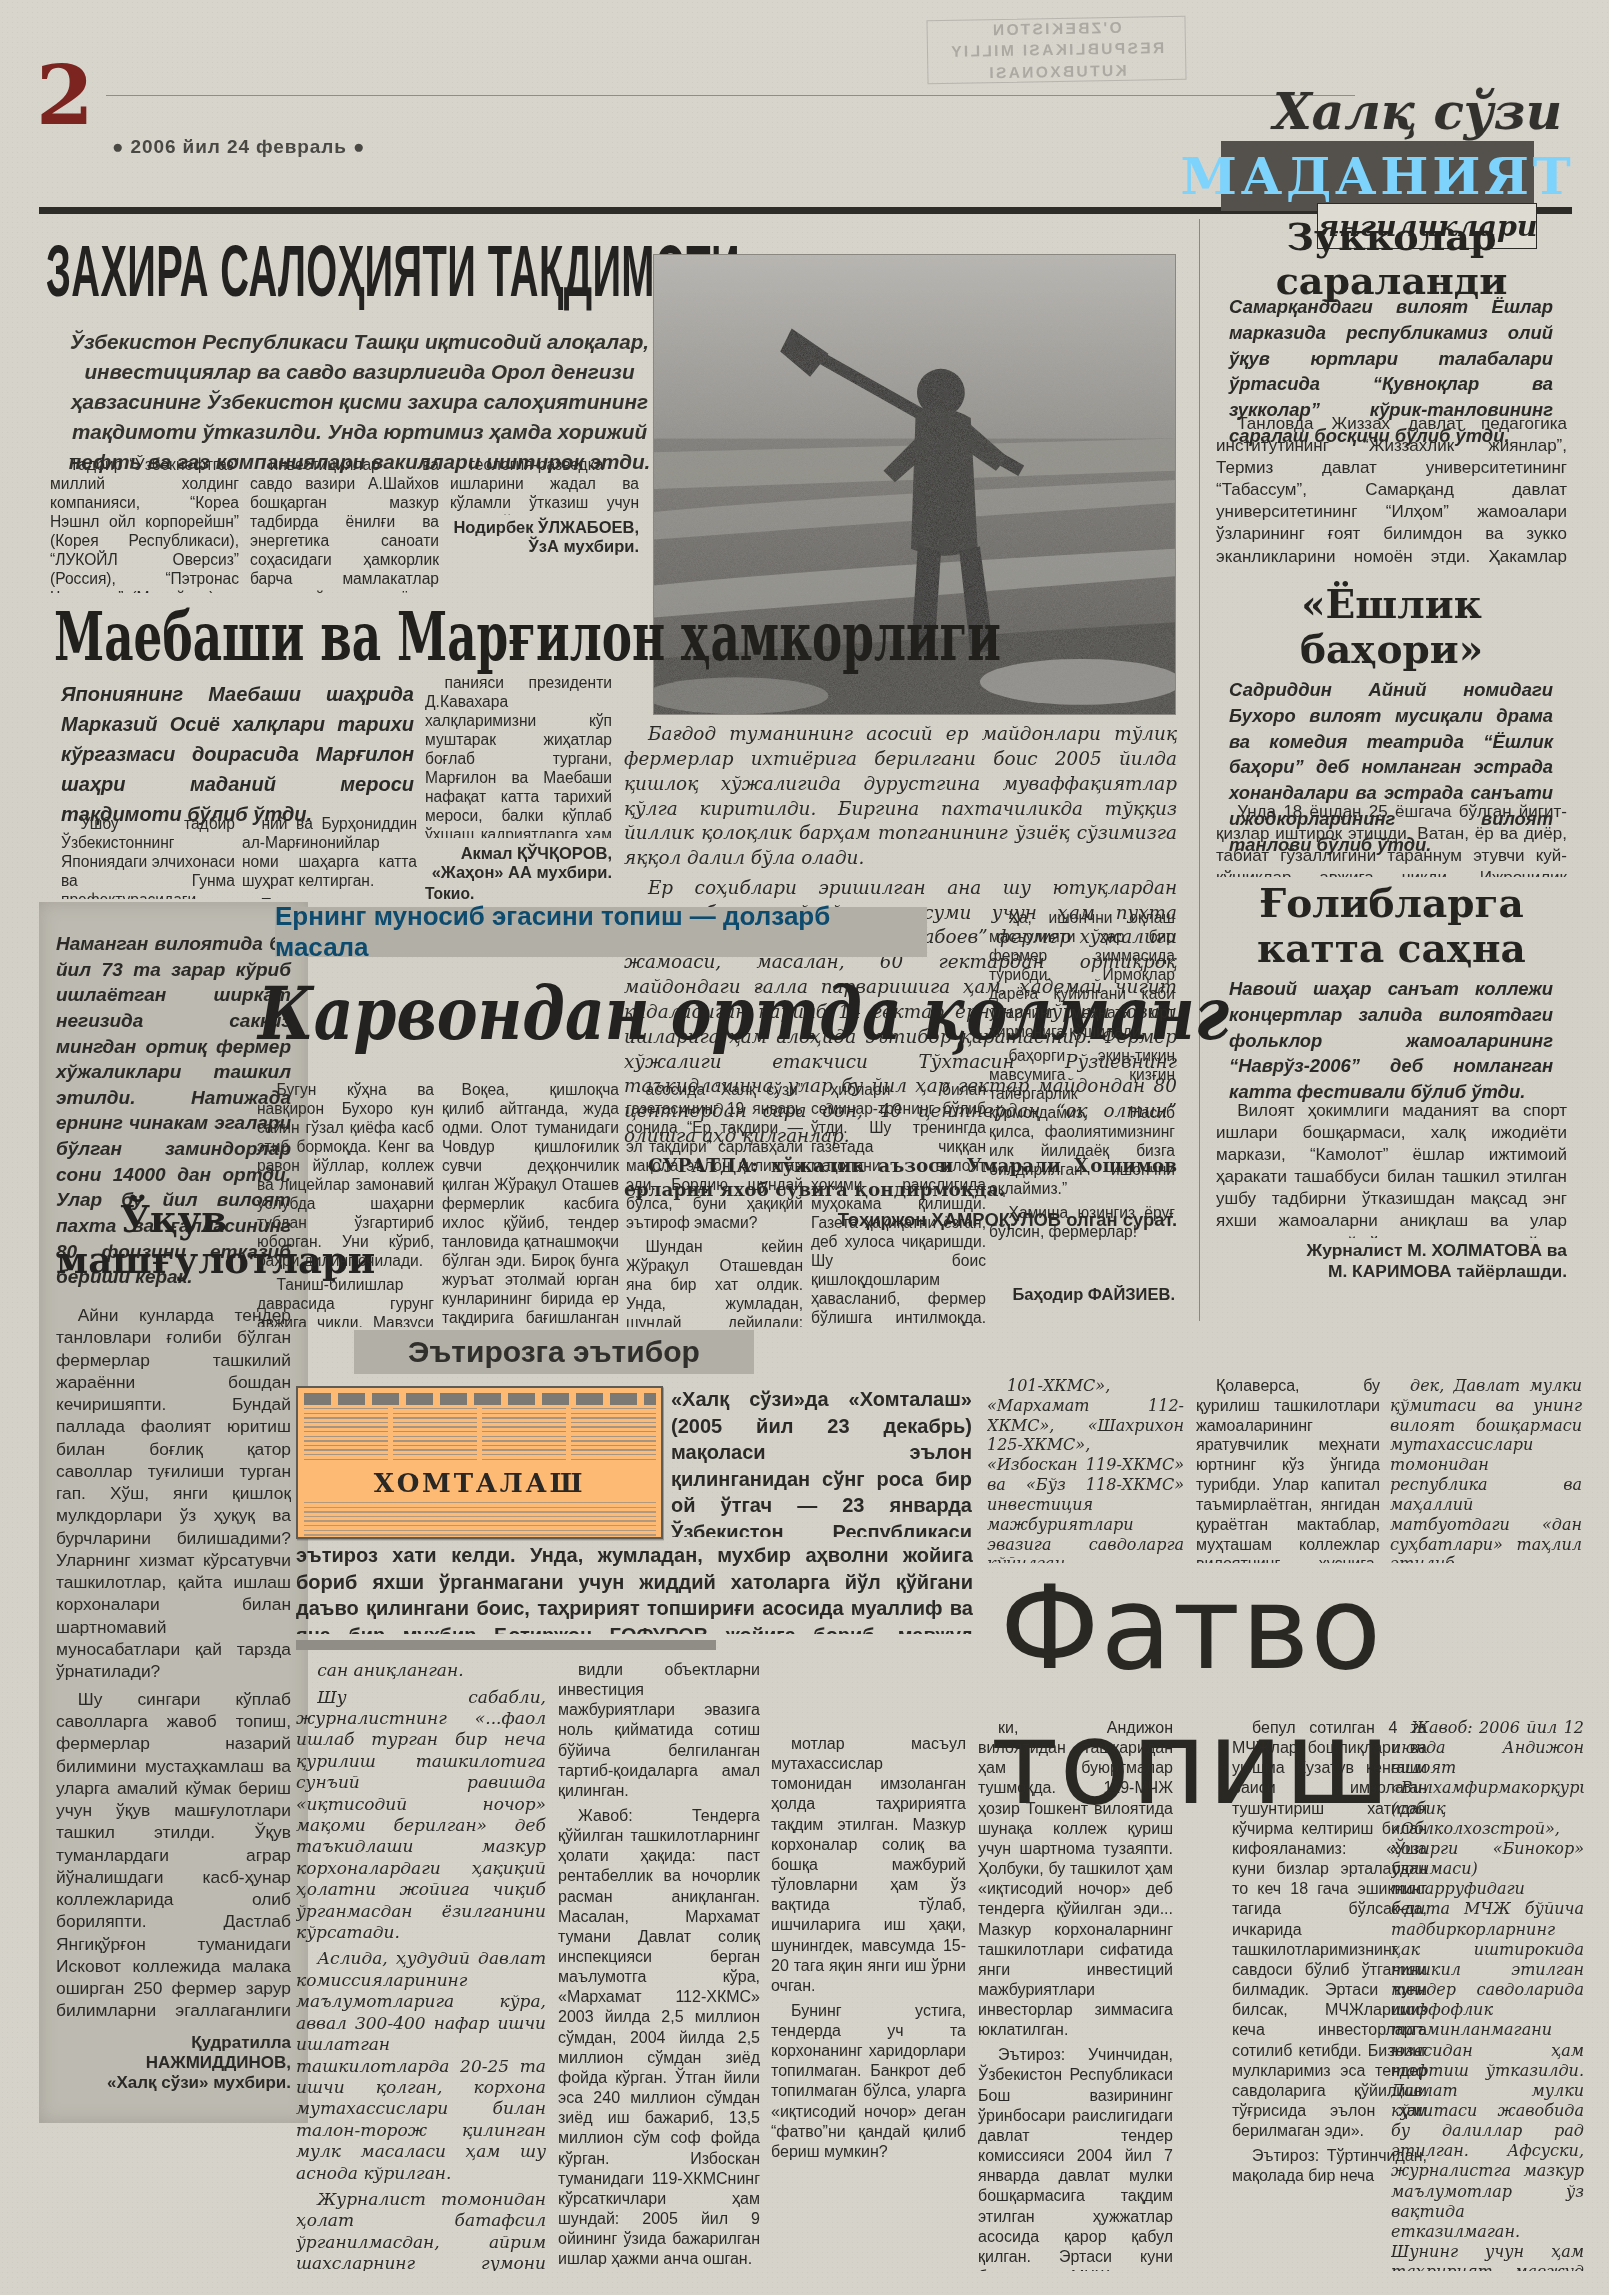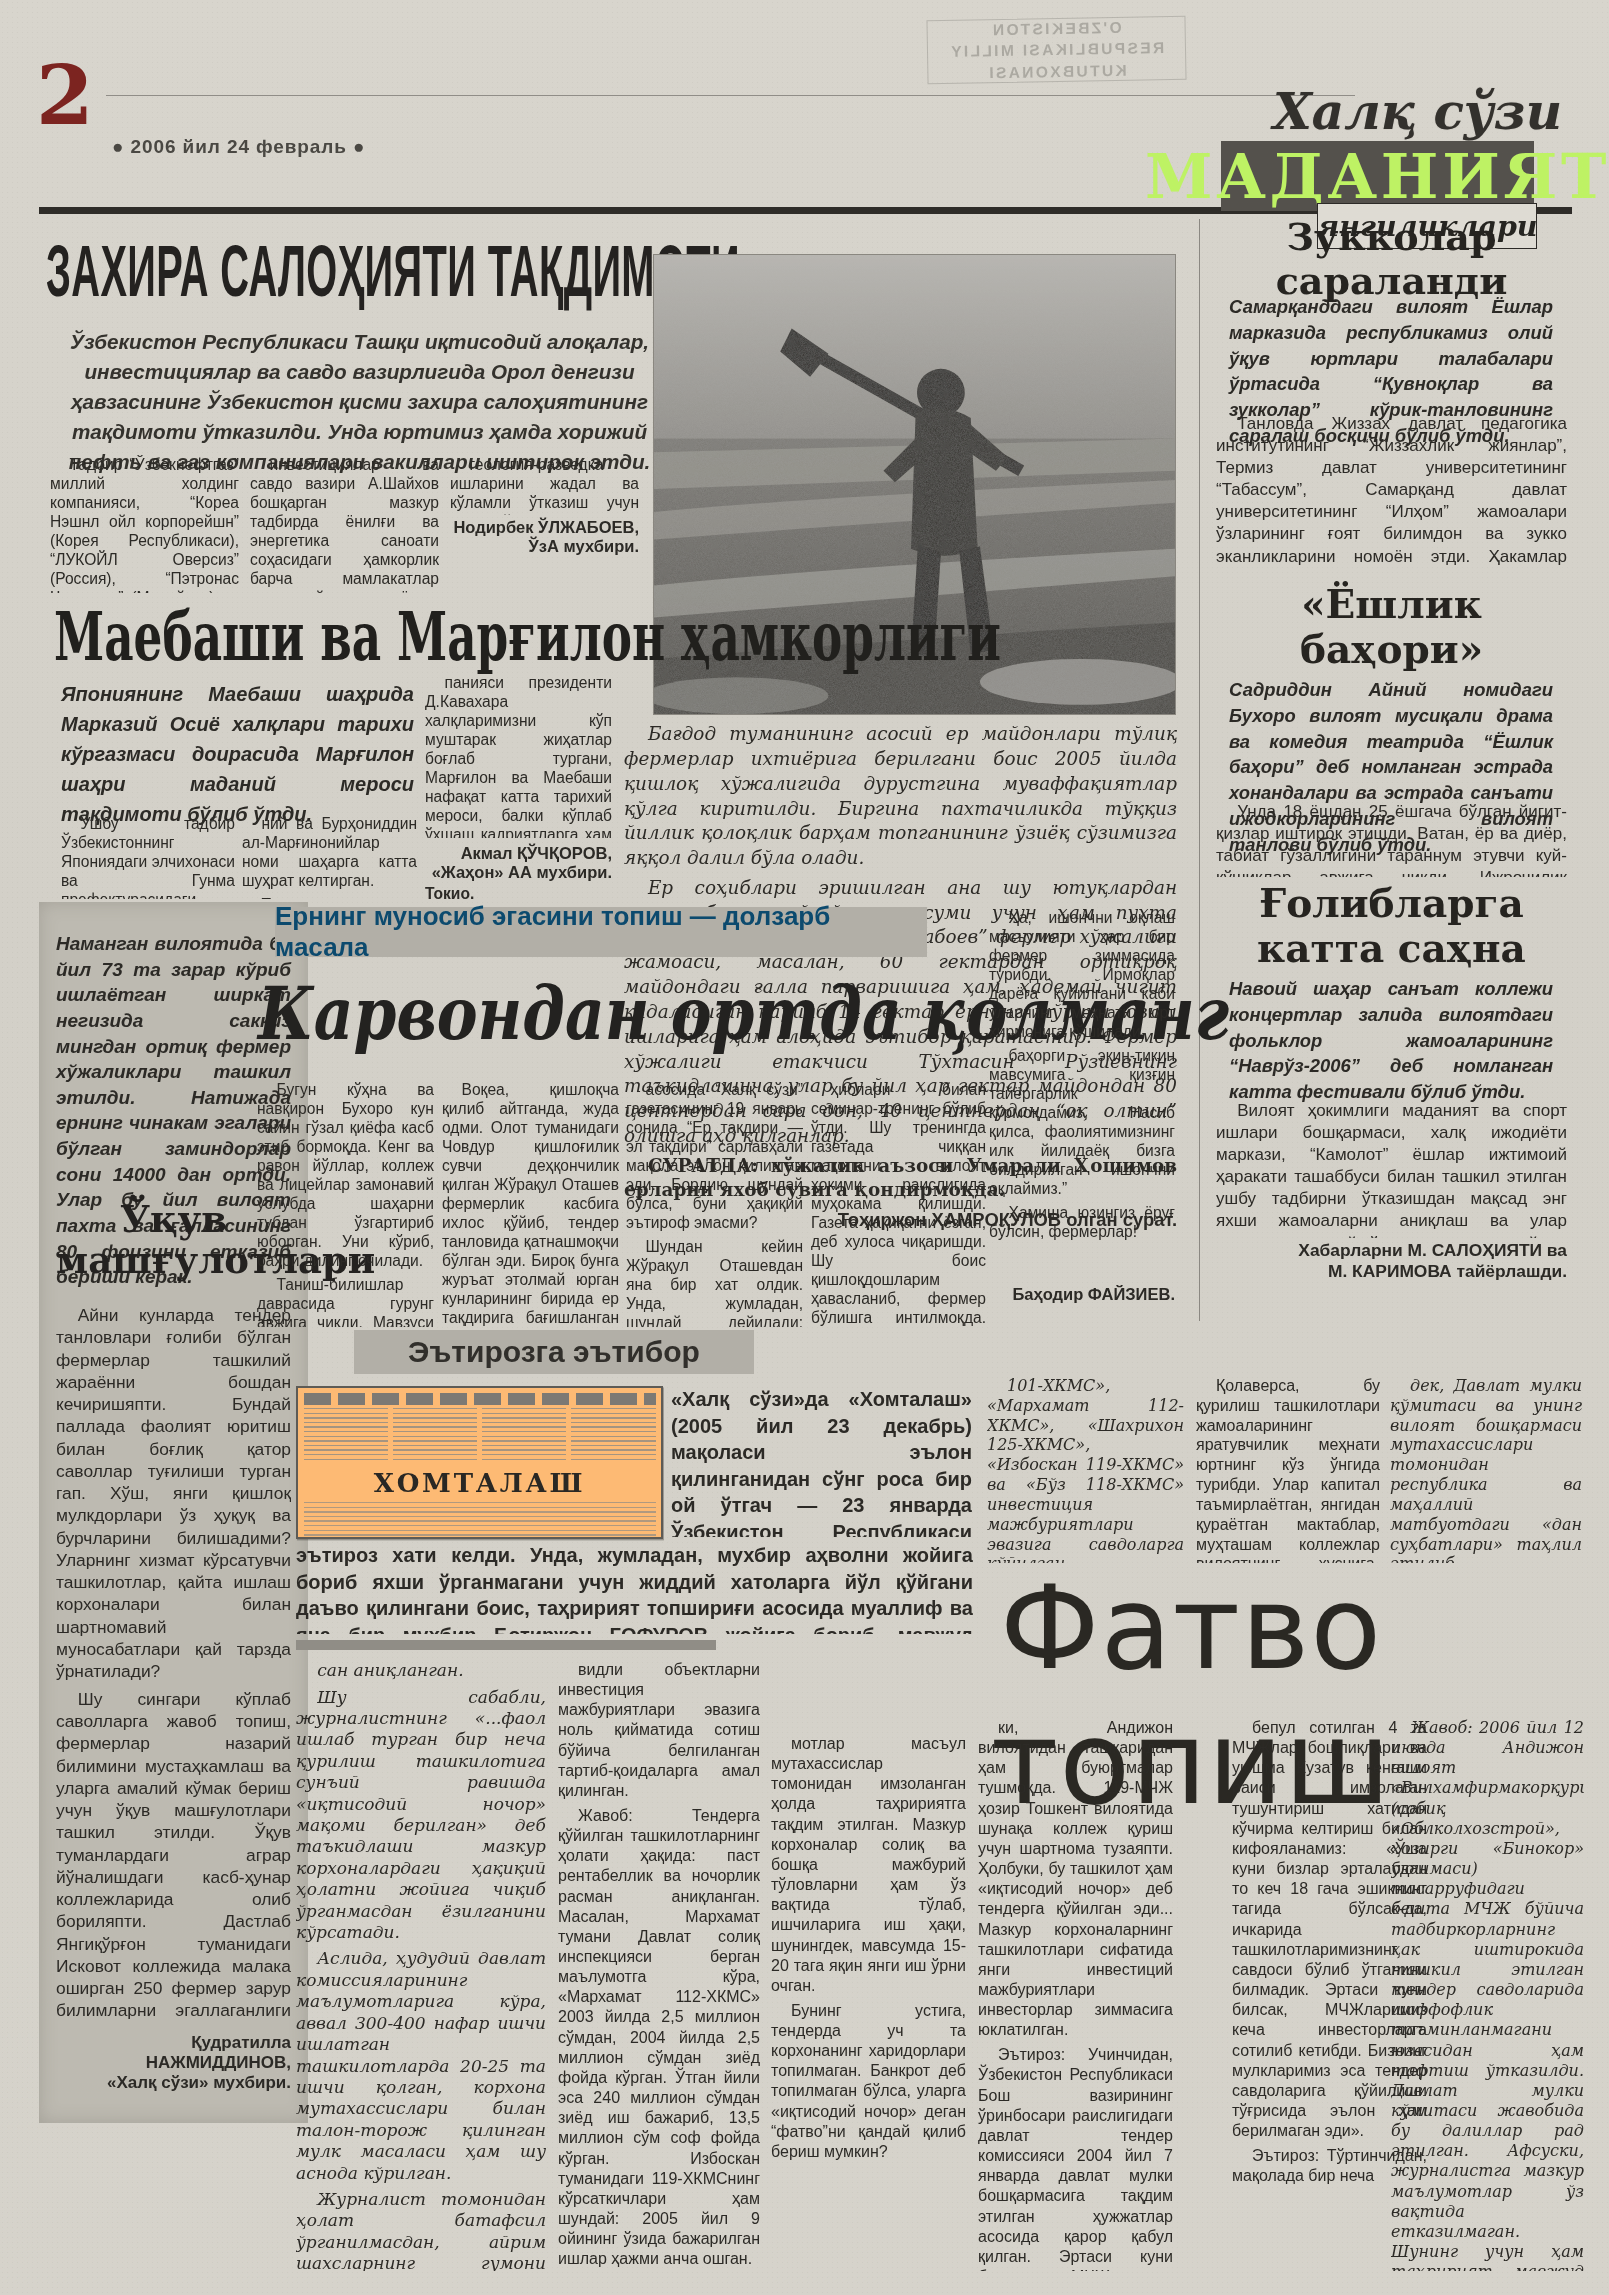--- a/index.html
+++ b/index.html
@@ -47,22 +47,22 @@
   #mae-head{left:54px;top:596px;font-family:"DejaVu Serif",serif;font-weight:bold;
             font-size:54px;transform:scale(.84,1.25);transform-origin:0 0;white-space:nowrap;color:#21201d;}
   #mae-lead{left:61px;top:679px;width:353px;font-size:20px;line-height:1.5;
             font-weight:bold;font-style:italic;text-align:justify;}
   
   #photo{left:654px;top:255px;width:521px;height:459px;outline:0.9px solid #8a8780;}
   #caption{left:624px;top:722px;width:553px;font-size:18.4px;line-height:1.35;}
   #caption p{margin:0 0 .25em;text-indent:1.3em;}
   
   #vrule-right{left:1199px;top:219px;width:1.4px;height:1102px;background:#8b8882;}
-  #mad-box{left:1221px;top:141px;width:313px;height:70px;background:#54514c;color:#bef264;
-           font-family:"DejaVu Serif",serif;font-weight:bold;font-size:61px;letter-spacing:3.7px;
+  #mad-box{left:1221px;top:141px;width:313px;height:70px;background:#54514c;color:#7dd3fc;
+           font-family:"DejaVu Serif",serif;font-weight:bold;font-size:51px;letter-spacing:3.7px;
            display:flex;align-items:center;justify-content:center;}
   #mad-sub{left:1317px;top:203px;width:218px;height:44px;background:#dedbd3;border:1.8px solid #2c2a27;
            font-family:"DejaVu Serif",serif;font-weight:bold;font-style:italic;font-size:28.5px;
            display:flex;align-items:center;justify-content:center;color:#262521;}
   .madhead{left:1216px;width:351px;text-align:center;font-family:"DejaVu Serif",serif;
            font-weight:bold;color:#262420;line-height:1.15;}
   .madlead{left:1229px;width:324px;font-weight:bold;font-style:italic;font-size:18.4px;line-height:1.4;text-align:justify;}
   .madbody{left:1216px;width:351px;font-size:17px;line-height:1.3;}
   #mad-by{left:1216px;top:1240px;width:351px;font-size:17.4px;}
   
@@ -208,21 +208,21 @@
 <div class="col madbody" style="top:801px;height:76px;">
     <p>Унда 18 ёшдан 25 ёшгача бўлган йигит-қизлар иштирок этишди. Ватан, ёр ва диёр, табиат гўзаллигини тараннум этувчи куй-қўшиқлар авжига чиқди. Ижрочилик маҳорати учун бухоролик Ойбек Нуруллаев ва санъат коллежи ўқувчиси Шаҳноза Раҳмонова танлов ғолиби деб топилди. Марат Қурбонов, Феруза Асадова, Фарҳод Норов ва Дилфуза Хожиевалар эса танловнинг турли йўналишлари совринларини қўлга киритишди.</p>
   </div>
 
 <div class="abs madhead" style="top:881px;font-size:39px;">Ғолибларга катта саҳна</div>
 <div class="abs madlead" style="top:976px;">Навоий шаҳар санъат коллежи концертлар залида вилоятдаги фольклор жамоаларининг “Наврўз-2006” деб номланган катта фестивали бўлиб ўтди.</div>
 <div class="col madbody" style="top:1100px;height:138px;">
     <p>Вилоят ҳокимлиги маданият ва спорт ишлари бошқармаси, халқ ижодиёти маркази, “Камолот” ёшлар ижтимоий ҳаракати ташаббуси билан ташкил этилган ушбу тадбирни ўтказишдан мақсад энг яхши жамоаларни аниқлаш ва улар ижросидаги куй-қўшиқларни ҳар йили ўтадиган миллий байрам дастурига киритишдан иборат эди. Ҳакамлар ҳайъати хулосасига кўра, Томди тумани жамоаси “Миллий урф-одатнинг энг яхши талқини”, Навоий шаҳри жамоаси “Ёш иқтидорлар жалб қилинганлиги”, учқудуқликлар “Ажойиб вокаль ва рақс ижроси” номинациялари бўйича етакчи ўринга сазовор бўлдилар. Ғолиблар тадбир ташкилотчиларининг қимматбаҳо совғалари ва фахрий ёрлиқлар билан тақдирландилар.</p>
   </div>
 <div class="abs byline bold right" id="mad-by">
-    <p>Хабарларни М. САЛОҲИЯТИ ва</p>
+    <p>Журналист М. ХОЛМАТОВА ва</p>
     <p>М. КАРИМОВА тайёрлашди.</p>
   </div>
 
 <div class="abs" id="sidepanel"></div>
 <div class="abs" id="side-intro">Наманган вилоятида бу йил 73 та зарар кўриб ишлаётган ширкат негизида саккиз мингдан ортиқ фермер хўжаликлари ташкил этилди. Натижада ернинг чинакам эгалари бўлган заминдорлар сони 14000 дан ортди. Улар бу йил вилоят пахта ва ғалласининг 80 фоизини етказиб бериши керак.</div>
 <div class="abs" id="side-head">Ўқув машғулотлари</div>
 <div class="col" id="side-body">
     <p>Айни кунларда тендер танловлари ғолиби бўлган фермерлар ташкилий жараённи бошдан кечиришяпти. Бундай паллада фаолият юритиш билан боғлиқ қатор саволлар туғилиши турган гап. Хўш, янги қишлоқ мулкдорлари ўз ҳуқуқ ва бурчларини билишадими? Уларнинг хизмат кўрсатувчи ташкилотлар, қайта ишлаш корхоналари билан шартномавий муносабатлари қай тарзда ўрнатилади?</p>
     <p>Шу сингари кўплаб саволларга жавоб топиш, фермерлар назарий билимини мустаҳкамлаш ва уларга амалий кўмак бериш учун ўқув машғулотлари ташкил этилди. Ўқув туманлардаги аграр йўналишдаги касб-ҳунар коллежларида олиб бориляпти. Дастлаб Янгиқўрғон туманидаги Исковот коллежида малака оширган 250 фермер зарур билимларни эгаллаганлиги ҳақида сертификат эгаси бўлди. Улар мулоқот тарзида уюштирилган машғулотларда вилоят ва туман ҳокимлиги, суд, адлия, прокуратура идоралари, хизмат кўрсатувчи ташкилотлар раҳбар ҳамда мутахассисларидан ўзларини қизиқтирган саволларга жавоб олдилар.</p>
   </div>

